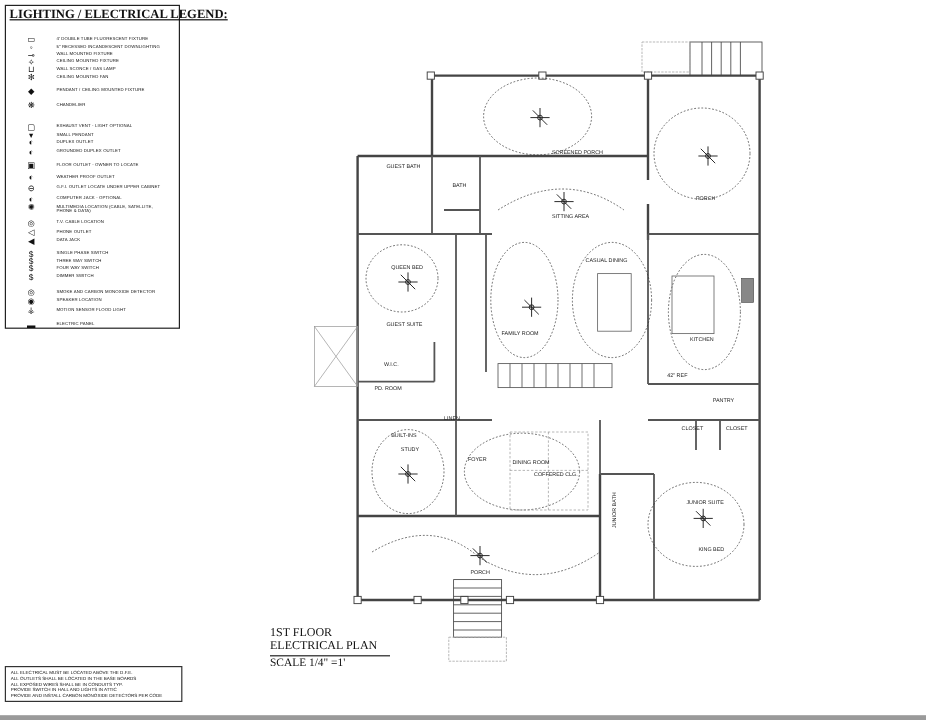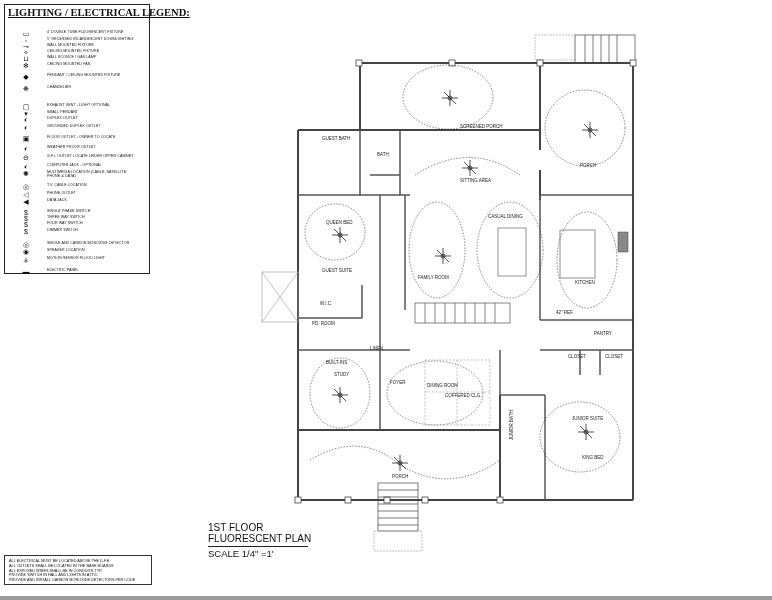--- a/index.html
+++ b/index.html
@@ -4,21 +4,21 @@
 <style>
   html,body{margin:0;padding:0;background:#fff;}
   body{width:772px;height:600px;position:relative;overflow:hidden;font-family:"Liberation Sans",sans-serif;color:#111;}
   .legend{position:absolute;left:4px;top:4px;width:146px;height:270px;border:1px solid #222;background:#fff;box-sizing:border-box;}
   .legend-title{position:absolute;left:3px;top:2px;font-size:10.5px;font-weight:bold;letter-spacing:0;text-decoration:underline;white-space:nowrap;font-family:Liberation Serif, serif;}
   .legend-row{position:absolute;left:0;width:146px;height:10px;}
   .legend-sym{position:absolute;left:6px;width:30px;text-align:center;font-size:7px;line-height:8px;}
   .legend-label{position:absolute;left:42px;font-size:3.6px;line-height:4.2px;letter-spacing:0.1px;white-space:nowrap;text-transform:uppercase;}
   .notes{position:absolute;left:4px;top:555px;width:148px;height:30px;border:1px solid #333;box-sizing:border-box;padding:3px 4px;}
   .notes div{font-size:3.8px;line-height:4.8px;white-space:nowrap;}
-  .title-block{position:absolute;left:208px;top:522px;width:110px;}
+  .title-block{position:absolute;left:225px;top:522px;width:110px;font-family:Liberation Serif, serif;}
   .tb1,.tb2{font-size:10px;line-height:11px;white-space:nowrap;}
   .tb-line{border-top:1px solid #222;margin-top:2px;width:100px;}
   .tb3{font-size:9.5px;line-height:11px;white-space:nowrap;margin-top:1px;}
   .bottom-bar{position:absolute;left:0;top:596px;width:772px;height:4px;background:#9a9a9a;}
   svg.plan{position:absolute;left:0;top:0;}
   .room-label{font-family:"Liberation Sans",sans-serif;font-size:4.5px;fill:#222;}
 </style>
 </head>
 <body>
 
@@ -352,18 +352,18 @@
 <div class="notes">
   <div>ALL ELECTRICAL MUST BE LOCATED ABOVE THE D.F.E.</div>
   <div>ALL OUTLETS SHALL BE LOCATED IN THE BASE BOARDS</div>
   <div>ALL EXPOSED WIRES SHALL BE IN CONDUITS TYP.</div>
   <div>PROVIDE SWITCH IN HALL AND LIGHTS IN ATTIC</div>
   <div>PROVIDE AND INSTALL CARBON MONOXIDE DETECTORS PER CODE</div>
 </div>
 
 <div class="title-block">
   <div class="tb1">1ST FLOOR</div>
-  <div class="tb2">FLUORESCENT PLAN</div>
+  <div class="tb2">ELECTRICAL PLAN</div>
   <div class="tb-line"></div>
   <div class="tb3">SCALE 1/4" =1'</div>
 </div>
 
 <div class="bottom-bar"></div>
 
 </body></html>

